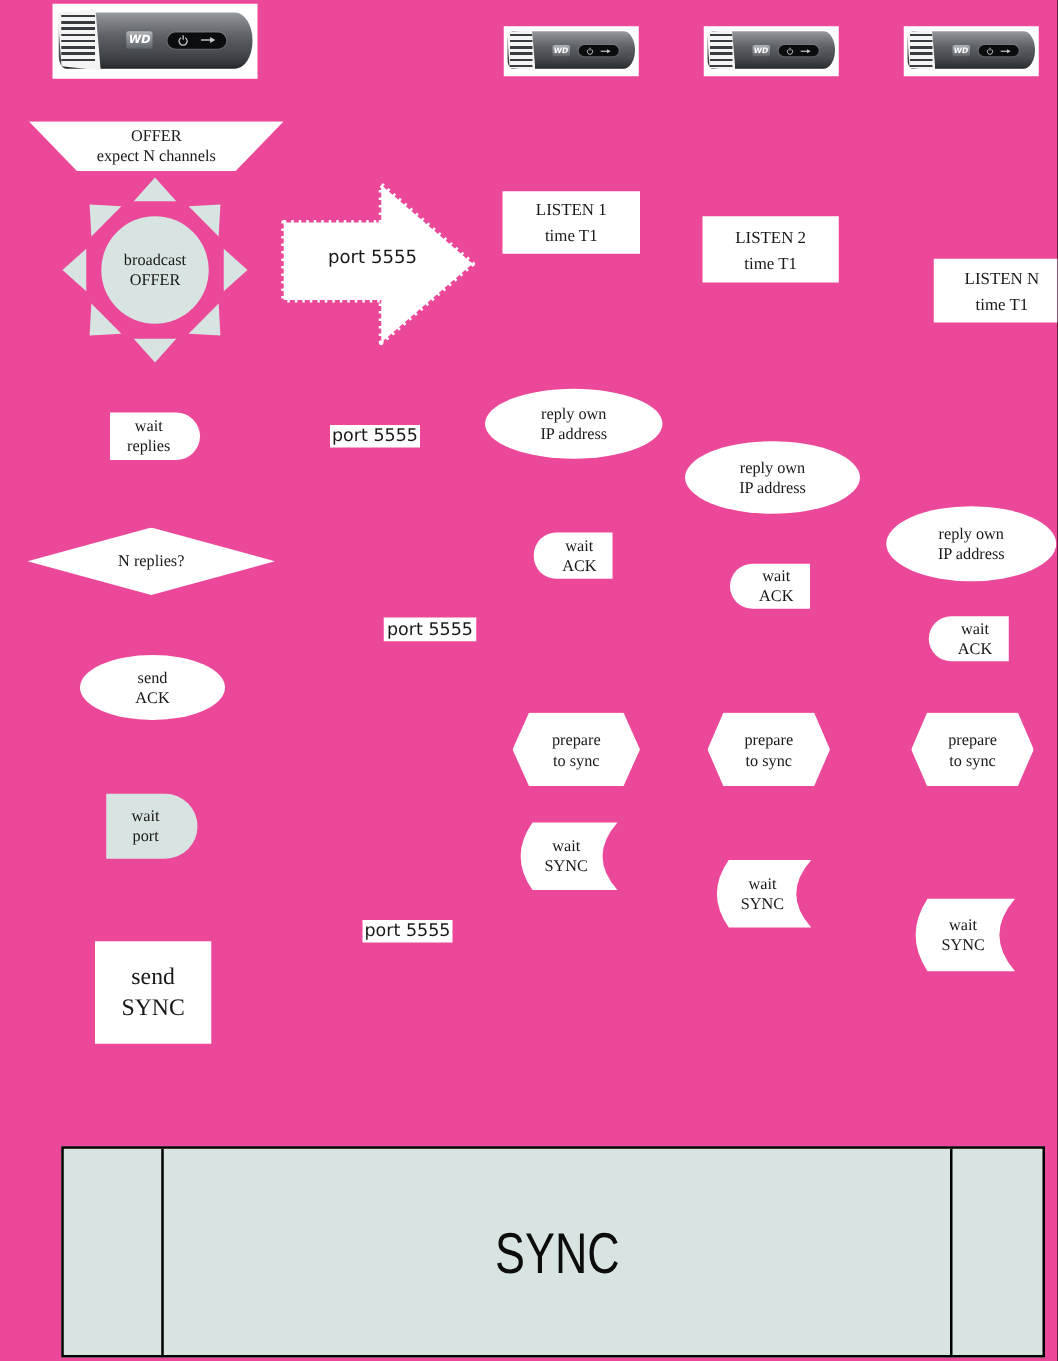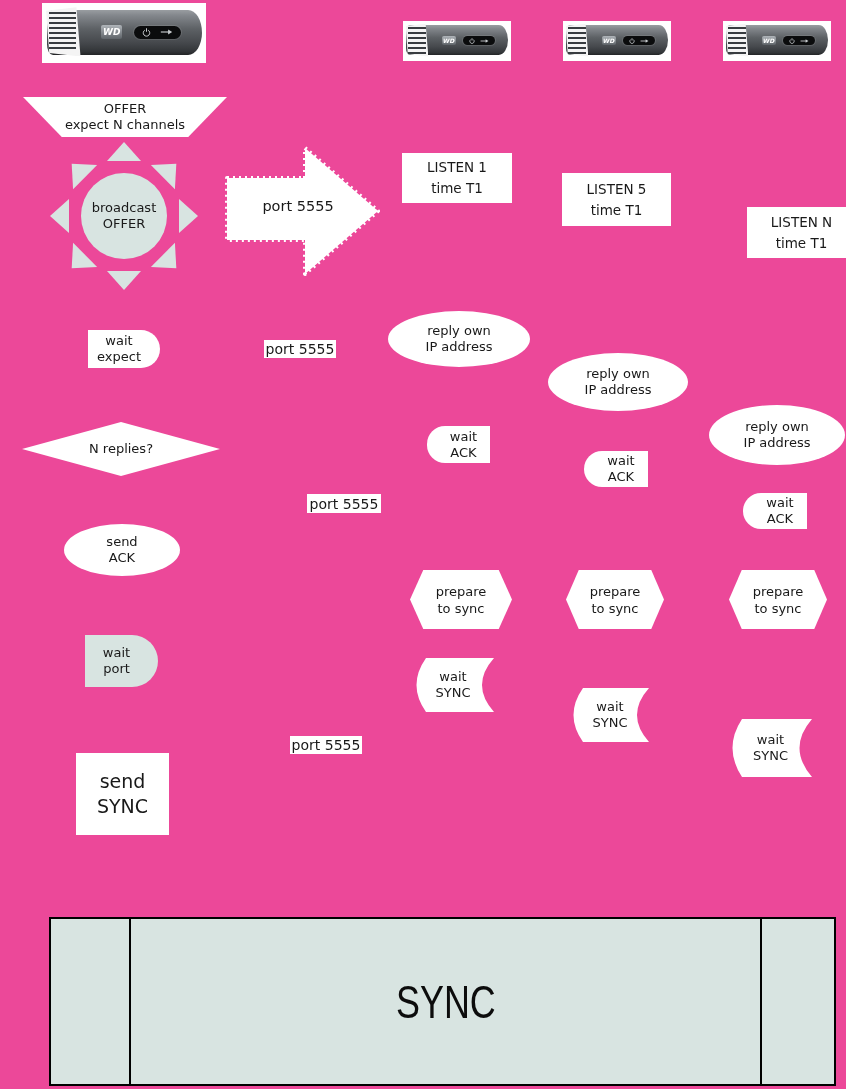--- a/index.html
+++ b/index.html
@@ -1,19 +1,19 @@
 <!DOCTYPE html>
 <html><head>
 <meta charset="utf-8">
 <style>
   html,body{margin:0;padding:0;background:#000;}
   .canvas{position:relative;width:846px;height:1089px;background:#ec4899;overflow:hidden;
           font-family:"DejaVu Sans","Liberation Sans",sans-serif;color:#191919;}
   .shape{position:absolute;display:flex;flex-direction:column;align-items:center;justify-content:center;
-         text-align:right;background:#fff;font-size:13px;line-height:16px;box-sizing:border-box;}
+         text-align:right;background:#fff;font-size:13px;line-height:16px;box-sizing:border-box;font-family:Liberation Serif, serif;}
   .shape span{display:block;}
   .ellipse{border-radius:50%;}
   .label{position:absolute;display:flex;align-items:center;justify-content:center;background:#fff;
          font-size:14px;box-sizing:border-box;}
   .plain{background:transparent;}
   
   .trapezoid{clip-path:polygon(0% 0%,100% 0%,81% 100%,19% 100%);}
   
   .diamond{clip-path:polygon(50% 0%,100% 50%,50% 100%,0% 50%);}
   
@@ -140,21 +140,21 @@
     <span>OFFER</span>
   </div>
 
   <svg style="left:220px;top:140px" width="164" height="140" viewBox="0 0 164 140">
     <polygon points="7,38 85,38 85,8 158,71 85,134 85,100 7,100" fill="#ffffff" stroke="#ffffff" stroke-width="4" stroke-dasharray="2 4" stroke-linejoin="round"></polygon>
   </svg>
   <div class="label plain" style="left:257px;top:196px;width:82px;height:20px;background:transparent;font-size:14.5px">port 5555</div>
 
   <div class="shape" style="left:88px;top:330px;width:72px;height:38px;border-radius:0 19px 19px 0;padding-right:10px">
     <span>wait</span>
-    <span>expect</span>
+    <span>replies</span>
   </div>
 
   <div class="label" style="left:264px;top:340px;width:72px;height:18px">port 5555</div>
 
   <div class="shape diamond" style="left:22px;top:422px;width:198px;height:54px">
     <span>N replies?</span>
   </div>
 
   <div class="shape ellipse" style="left:64px;top:524px;width:116px;height:52px">
     <span>send</span>
@@ -193,21 +193,21 @@
   </div>
   <svg style="left:409px;top:657px" width="90" height="56" viewBox="0 0 90 56">
     <path d="M 17 1 H 85 Q 61 28 85 55 H 17 Q -2 28 17 1 Z" fill="#ffffff"></path>
   </svg>
   <div class="shape plain" style="left:413px;top:668px;width:80px;height:34px;background:transparent">
     <span>wait</span>
     <span>SYNC</span>
   </div>
 
   <div class="shape" style="left:562px;top:173px;width:109px;height:53px;font-size:13.5px;line-height:21px">
-    <span>LISTEN 5</span>
+    <span>LISTEN 2</span>
     <span>time T1</span>
   </div>
   <div class="shape ellipse" style="left:548px;top:353px;width:140px;height:58px">
     <span>reply own</span>
     <span>IP address</span>
   </div>
   <div class="shape" style="left:584px;top:451px;width:64px;height:36px;border-radius:18px 0 0 18px;padding-left:10px">
     <span>wait</span>
     <span>ACK</span>
   </div>

